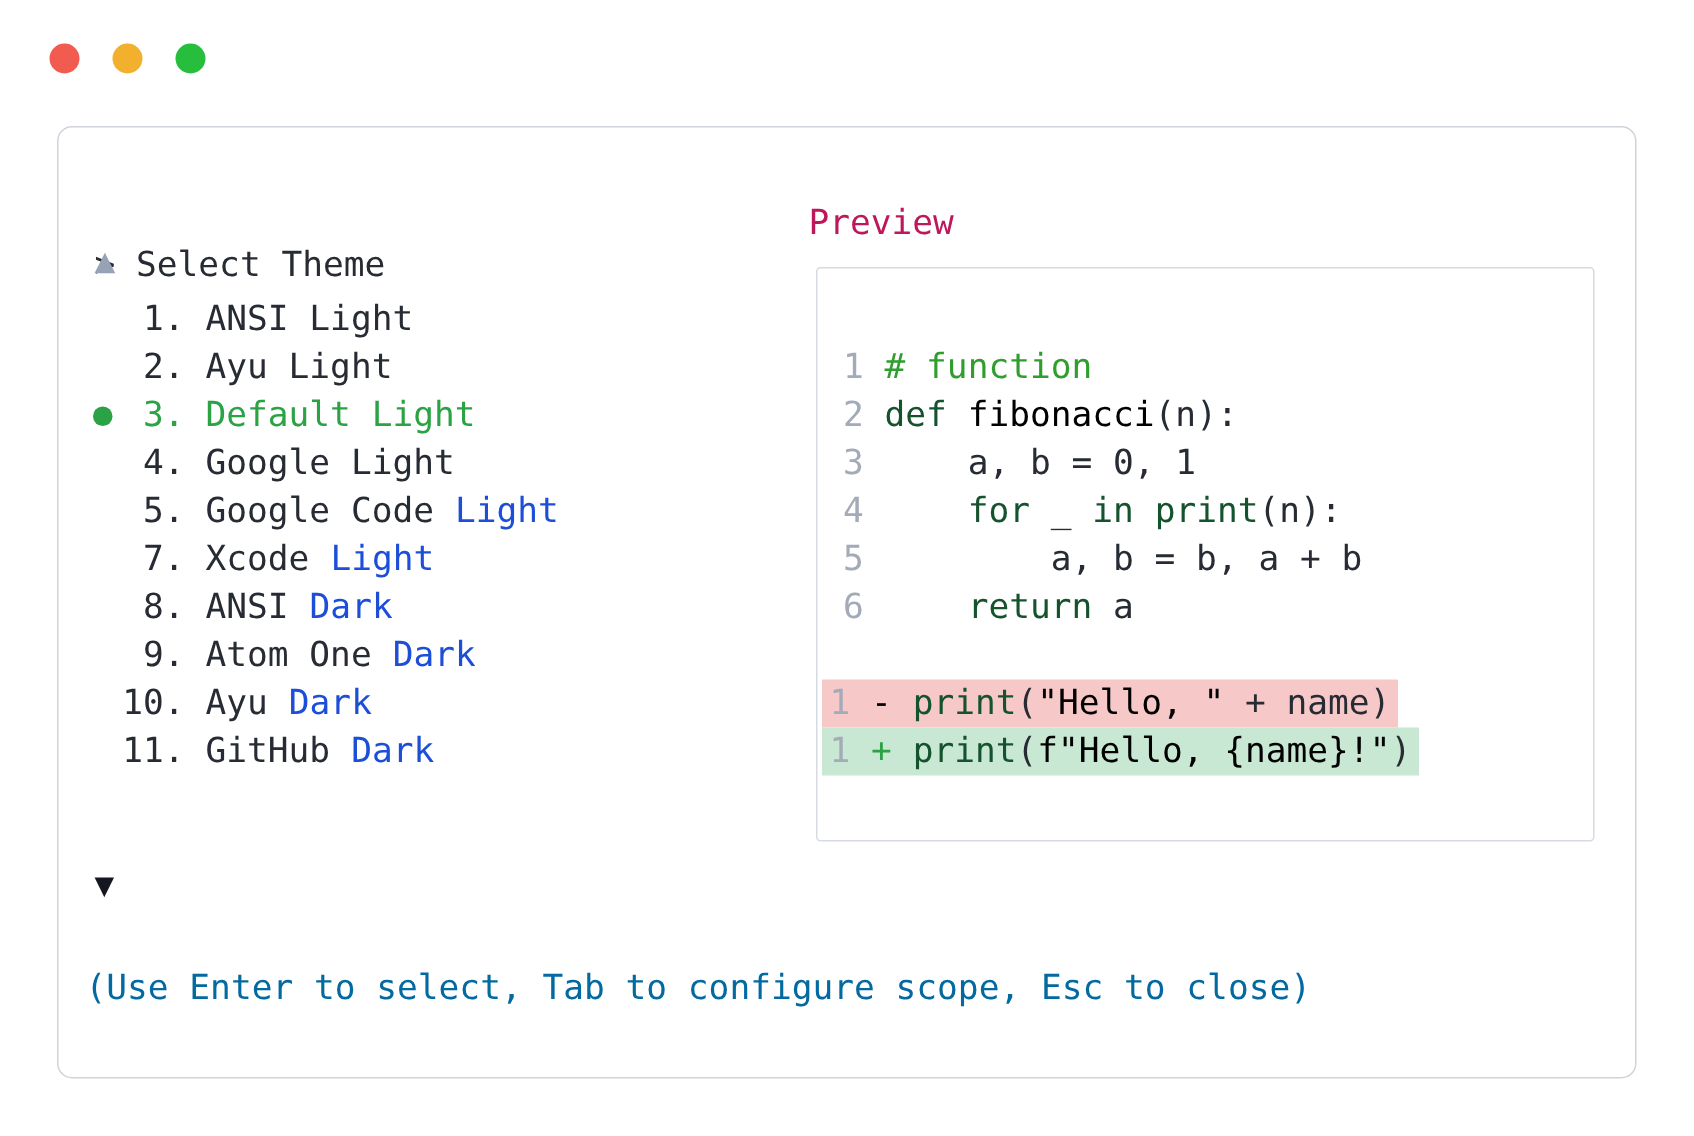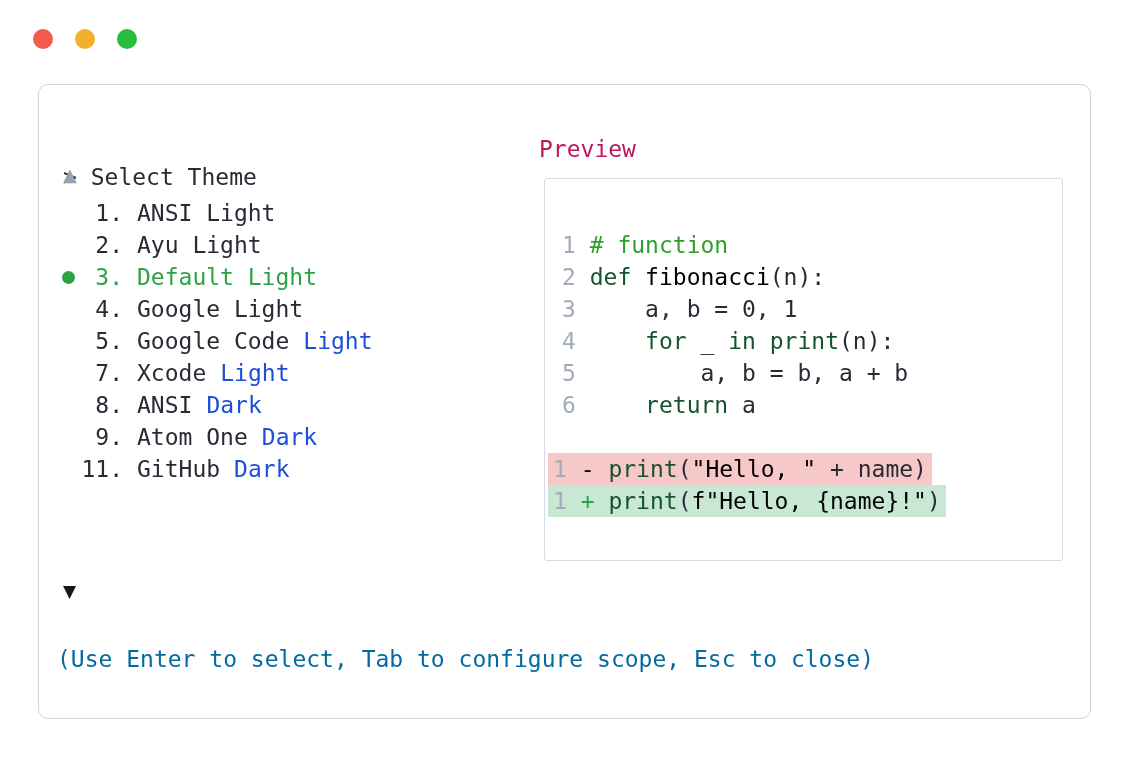--- a/index.html
+++ b/index.html
@@ -67,20 +67,21 @@
 
     <div id="theme-list">
         <div class="trow"><span class="tnum">1.</span><span class="tname">ANSI Light</span></div>
         <div class="trow"><span class="tnum">2.</span><span class="tname">Ayu Light</span></div>
         <div class="trow selected"><span class="bullet"></span><span class="tnum">3.</span><span class="tname">Default Light</span></div>
         <div class="trow"><span class="tnum">4.</span><span class="tname">Google Light</span></div>
         <div class="trow"><span class="tnum">5.</span><span class="tname">Google Code</span><span class="tvariant">Light</span></div>
         <div class="trow"><span class="tnum">7.</span><span class="tname">Xcode</span><span class="tvariant">Light</span></div>
         <div class="trow"><span class="tnum">8.</span><span class="tname">ANSI</span><span class="tvariant">Dark</span></div>
         <div class="trow"><span class="tnum">9.</span><span class="tname">Atom One</span><span class="tvariant">Dark</span></div>
+        <div class="trow"><span class="tnum">10.</span><span class="tname">Ayu</span><span class="tvariant">Dark</span></div>
         <div class="trow"><span class="tnum">11.</span><span class="tname">GitHub</span><span class="tvariant">Dark</span></div>
       </div>
 
     <div class="scroll-down">▼</div>
 
     <div class="hint">(Use Enter to select, Tab to configure scope, Esc to close)</div>
 
     <div class="preview-box">
       <div id="code-lines">
           <div class="cline"><span class="ln">1 </span><span class="tok-comment"># function</span></div>

